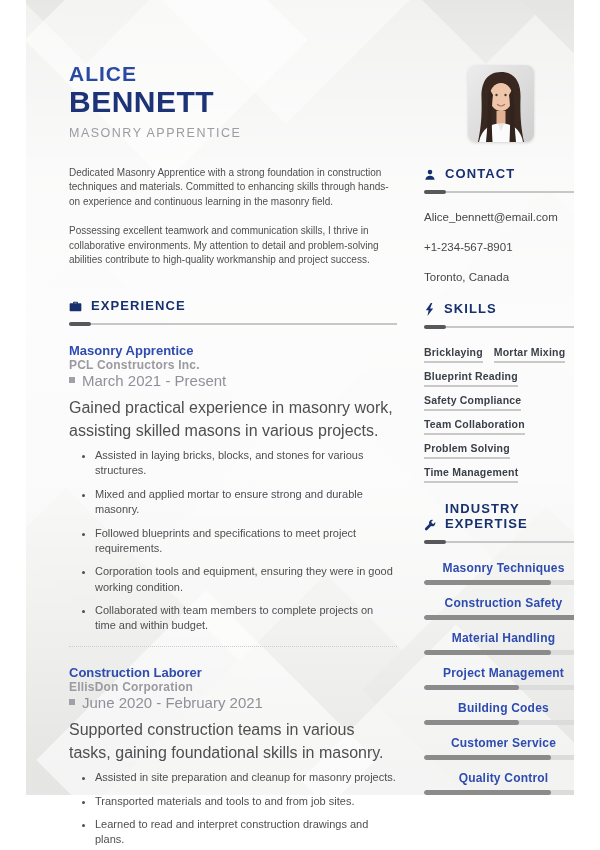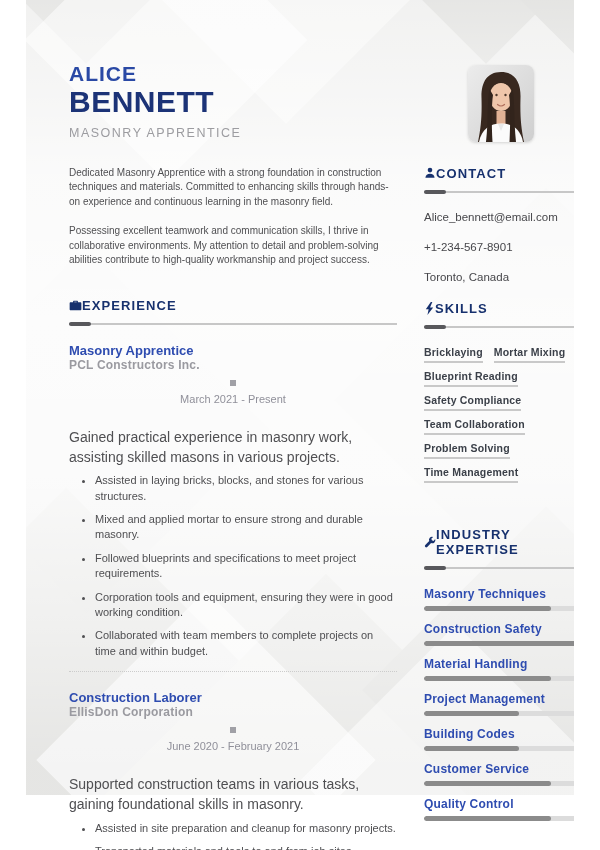--- a/index.html
+++ b/index.html
@@ -35,46 +35,46 @@
   .photo{position:absolute;left:442px;top:65px;width:66px;height:77px;border-radius:8px;overflow:hidden;
          box-shadow:0 1px 3px rgba(0,0,0,.15);z-index:3;}
 
   .cols{display:flex;gap:27px;margin-top:26px;}
   .col-left{width:328px;}
   .col-right{width:159px;}
 
   .summary-par{font-size:10px;line-height:1.45;color:#4f4f52;margin:0 0 15px 0;}
 
   .sec{margin-top:30px;}
-  .sec-head{display:flex;align-items:center;}
+  .sec-head{display:flex;align-items:flex-end;gap:9px;}
   .sec-head .ttl{font-size:13px;font-weight:bold;letter-spacing:1.1px;color:#17316e;}
   .sec-rule{position:relative;height:2px;background:#c7c7c7;margin-top:10px;margin-bottom:18px;}
   .sec-rule::before{content:"";position:absolute;left:0;top:-1px;width:22px;height:4px;background:#58585c;border-radius:2px;}
 
   .job-title{font-size:13px;font-weight:bold;color:#2e4cb0;}
   .job-company{font-size:12px;font-weight:bold;color:#9a9aa0;margin-top:0;letter-spacing:.2px;}
-  .job-date{display:flex;align-items:center;gap:7px;margin-top:8px;font-size:11px;color:#90909a;flex-direction:column;}
+  .job-date{display:flex;align-items:center;gap:7px;margin-top:0;font-size:15px;color:#90909a;}
   .date-sq{width:6px;height:6px;background:#a0a0a6;display:inline-block;flex:0 0 auto;}
-  .job-desc{font-size:14px;line-height:1.45;color:#4f4f52;margin:22px 0 6px 0;}
+  .job-desc{font-size:16px;line-height:1.45;color:#4f4f52;margin:7px 0 6px 0;}
   .job-bullets{margin:0;padding:0 0 0 26px;list-style:disc;}
   .job-bullets li{font-size:11px;line-height:1.4;color:#4f4f52;margin-bottom:8px;}
   .job-divider{border-top:1px dotted #cccccc;margin:12px 0 18px 0;height:0;}
 
   .contact-item{font-size:11.5px;color:#47474b;margin-bottom:18px;}
 
   .skills-wrap{display:flex;flex-wrap:wrap;column-gap:11px;row-gap:7px;}
   .skill-tag{font-size:10.5px;font-weight:bold;color:#3b4049;border-bottom:2px solid #c9c9c9;padding-bottom:3px;letter-spacing:.2px;}
 
   .exp-item{margin-bottom:11px;}
-  .exp-label{font-size:12px;font-weight:bold;color:#2e4cb0;letter-spacing:.2px;margin-bottom:5px;}
+  .exp-label{font-size:12px;font-weight:bold;color:#2e4cb0;letter-spacing:.2px;margin-bottom:5px;text-align:center;}
   .exp-bar{width:100%;height:5px;background:#dcdcdc;border-radius:3px;overflow:hidden;}
   .exp-fill{height:5px;background:#8b8b8b;border-radius:3px;}
 
   .sec-gap-skills{}
-  .sec-gap-exp{margin-top:44px;}
+  .sec-gap-exp{margin-top:18px;}
   .icon{display:inline-flex;flex:0 0 auto;}
 </style>
 </head>
 <body>
 
 <div class="page">
 
   <div class="bg" aria-hidden="true">
     <div class="dm d1"></div>
       <div class="dm d2"></div>

